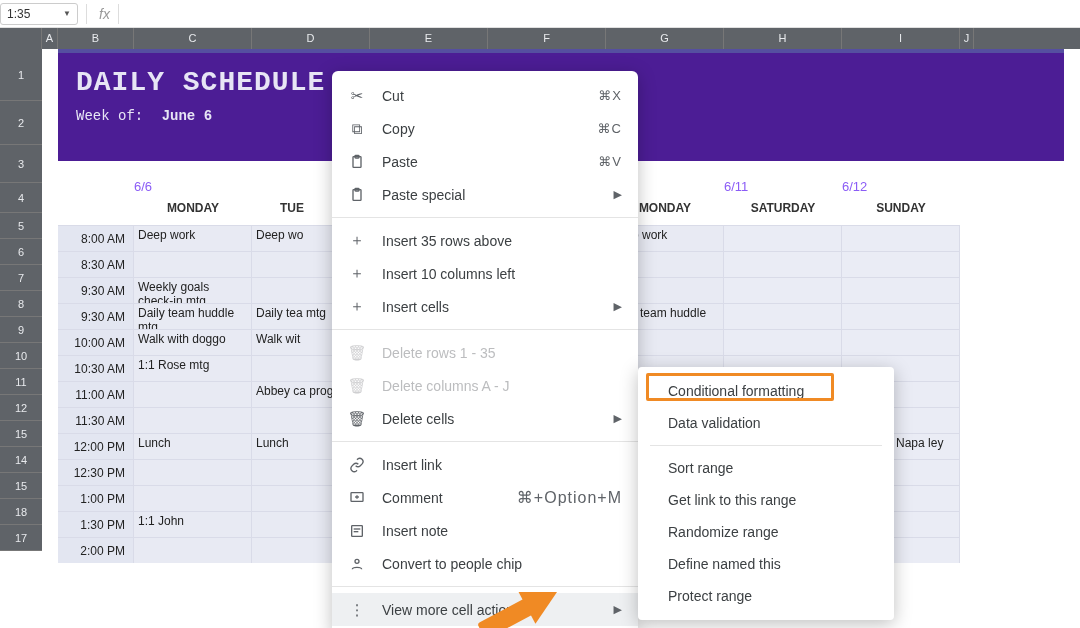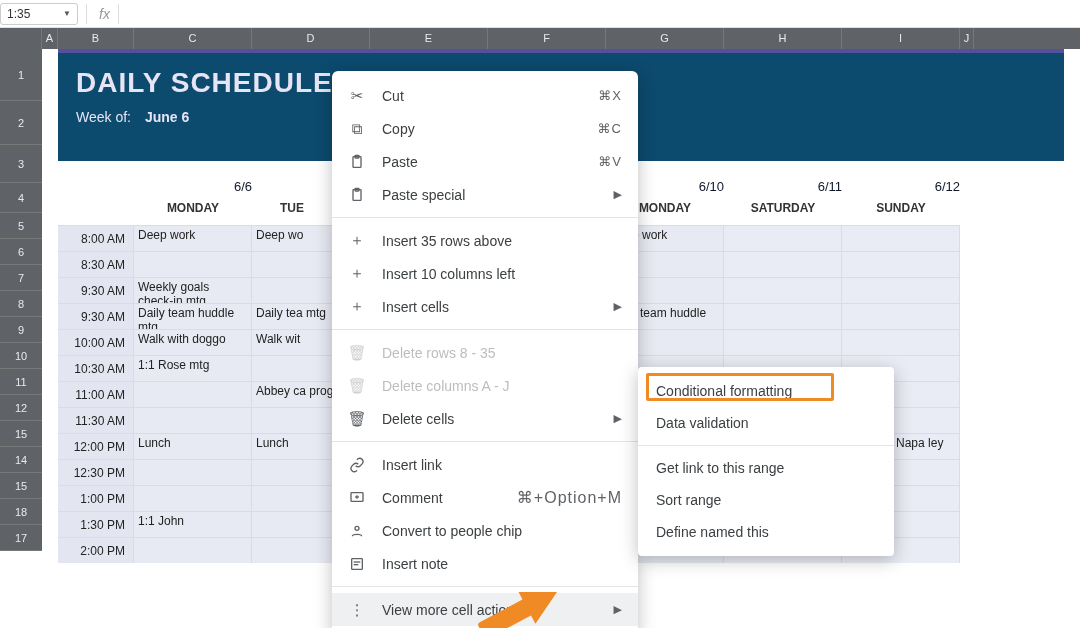--- a/index.html
+++ b/index.html
@@ -10,47 +10,47 @@
   .fx { margin-left:12px; font-style:italic; color:#999; font-size:14px;}
   .fx-sep { width:1px; height:20px; background:#ddd; margin-left:8px;}
   .col-headers { display:flex; height:21px; background:#5f6368; color:#e8eaed; font-size:11px; }
   .corner { width:42px; background:#5f6368; border-right:1px solid #777;}
   .ch { text-align:center; line-height:21px; border-right:1px solid #777; }
   .chA { width:16px;} .chB{width:76px;} .chC{width:118px;} .chD{width:118px;} .chE{width:118px;} .chF{width:118px;} .chG{width:118px;} .chH{width:118px;} .chI{width:118px;} .chJ{width:14px;}
   .body { display:flex; }
   .row-headers { width:42px; background:#5f6368; }
   .rh { height:26px; color:#e8eaed; font-size:11px; text-align:center; line-height:26px; border-bottom:1px solid #777; }
   .grid { position:relative; flex:1; }
-  .banner { position:absolute; left:16px; top:0; width:1006px; height:112px; background:#0c4a6e; border-top:4px solid #554fa0; padding:14px 18px 0 18px; }
+  .banner { position:absolute; left:16px; top:0; width:1006px; height:112px; background:#4c1d95; border-top:4px solid #554fa0; padding:14px 18px 0 18px;font-family:Liberation Mono, monospace; }
   .title { font-size:28px; color:#e7e5f5; font-weight:600; letter-spacing:1px;}
   .week { margin-top:10px; font-size:14px; color:#e7e5f5;}
   .week b { font-weight:700; margin-left:10px; }
   .dates-row { position:absolute; left:16px; top:130px; width:1006px; display:flex; }
-  .wA{width:76px;} .wcol{width:118px; text-align:right; font-size:13px; color:#0f172a;}
+  .wA{width:76px;} .wcol{width:118px; text-align:left; font-size:13px; color:#8b5cf6;}
   .day-row { position:absolute; left:16px; top:152px; width:1006px; display:flex; }
   .day { width:118px; text-align:center; font-weight:700; font-size:12px; color:#333;}
   .sched { position:absolute; left:16px; top:176px; width:1006px; }
   .srow { display:flex; height:26px; }
   .time { width:76px; text-align:right; padding-right:8px; font-size:12px; line-height:26px; border-top:1px solid #d9dbe8; border-right:1px solid #d9dbe8; background:#e3e6f1;}
   .cell { width:118px; font-size:12px; padding:2px 4px; border-top:1px solid #d9dbe8; border-right:1px solid #d9dbe8; background:#e8eaf3; overflow:hidden; line-height:14px;}
   .cell.wk { background:#eaecf5;}
   .gridlines-bg { position:absolute; left:16px; top:112px; width:1006px; height:500px; background:#e8eaf3; z-index:-1;}
 
   
   .ctx { position:absolute; width:306px; background:#fff; border-radius:6px; box-shadow:0 4px 18px rgba(0,0,0,.25); padding:8px 0; font-size:14px; color:#3c4043;}
   .ctx-item { display:flex; align-items:center; height:33px; padding:0 16px 0 14px; position:relative;}
   .ctx-item:hover, .ctx-item.hov { background:#eef0f2;}
   .ctx-item.dis { color:#bcbdbf;}
   .ctx-ico { width:22px; height:22px; display:flex; align-items:center; justify-content:center; margin-right:14px; font-size:15px; color:#5f6368;}
   .ctx-item.dis .ctx-ico { color:#cfcfd1;}
   .ctx-sc { margin-left:auto; color:#5f6368; font-size:13px; letter-spacing:1px;}
   .ctx-sub { margin-left:auto; color:#5f6368; font-size:11px;}
   .ctx-sep { height:1px; background:#e4e4e4; margin:6px 0;}
 
-  .sub { position:absolute; width:256px; background:#fff; border-radius:4px; box-shadow:0 4px 18px rgba(0,0,0,.25); padding:8px 0; font-size:14px; color:#3c4043;}
+  .sub { position:absolute; width:256px; background:#fff; border-radius:4px; box-shadow:0 4px 18px rgba(0,0,0,.25); padding:8px 12px; font-size:14px; color:#3c4043;}
   .sub-item { display:flex; align-items:center; height:32px; padding:0 18px;}
   .highlight-box { position:absolute; border:3px solid #f08a24; border-radius:2px;}
 
   
   .arrow { position:absolute; }
   .arrow .shaft { width:58px; height:18px; background:#f08a24; transform:skewY(0deg) rotate(-28deg); border-radius:3px; }
   .arrow .head { position:absolute; width:0;height:0; border-left:18px solid transparent; border-right:18px solid transparent; border-bottom:34px solid #f08a24; transform:rotate(62deg); left:46px; top:-26px;}
 
   svg { display:block; }
 </style>
@@ -309,21 +309,21 @@
         <span>Insert 10 columns left</span>
       </div>
       <div class="ctx-item">
         <span class="ctx-ico">＋</span>
         <span>Insert cells</span>
         <span class="ctx-sub">▶</span>
       </div>
       <div class="ctx-sep"></div>
       <div class="ctx-item dis">
         <span class="ctx-ico">🗑</span>
-        <span>Delete rows 8 - 35</span>
+        <span>Delete rows 1 - 35</span>
       </div>
       <div class="ctx-item dis">
         <span class="ctx-ico">🗑</span>
         <span>Delete columns A - J</span>
       </div>
       <div class="ctx-item">
         <span class="ctx-ico">🗑</span>
         <span>Delete cells</span>
         <span class="ctx-sub">▶</span>
       </div>
@@ -344,60 +344,66 @@
               <line x1="12" y1="8" x2="12" y2="13"></line>
               <line x1="9" y1="10.5" x2="15" y2="10.5"></line>
             </svg>
         </span>
         <span>Comment</span>
         <span class="ctx-sc" style="font-size:16px">⌘+Option+M</span>
       </div>
       <div class="ctx-item">
         <span class="ctx-ico">
           <svg width="16" height="16" viewBox="0 0 24 24" fill="none" stroke="#5f6368" stroke-width="2">
-              <circle cx="12" cy="8" r="3"></circle>
-              <path d="M5 20c0-4 14-4 14 0"></path>
-            </svg>
-        </span>
-        <span>Convert to people chip</span>
-      </div>
-      <div class="ctx-item">
-        <span class="ctx-ico">
-          <svg width="16" height="16" viewBox="0 0 24 24" fill="none" stroke="#5f6368" stroke-width="2">
               <rect x="4" y="4" width="16" height="16" rx="1"></rect>
               <line x1="7" y1="9" x2="17" y2="9"></line>
               <line x1="7" y1="13" x2="14" y2="13"></line>
             </svg>
         </span>
         <span>Insert note</span>
+      </div>
+      <div class="ctx-item">
+        <span class="ctx-ico">
+          <svg width="16" height="16" viewBox="0 0 24 24" fill="none" stroke="#5f6368" stroke-width="2">
+              <circle cx="12" cy="8" r="3"></circle>
+              <path d="M5 20c0-4 14-4 14 0"></path>
+            </svg>
+        </span>
+        <span>Convert to people chip</span>
       </div>
       <div class="ctx-sep"></div>
       <div class="ctx-item hov">
         <span class="ctx-ico">⋮</span>
         <span>View more cell actions</span>
         <span class="ctx-sub">▶</span>
       </div>
     </div>
 
     <div class="sub" style="left:596px; top:318px;">
       <div class="sub-item">
           <span>Conditional formatting</span>
         </div>
       <div class="sub-item">
           <span>Data validation</span>
         </div>
       <div class="ctx-sep"></div>
       <div class="sub-item">
+          <span>Sort range</span>
+        </div>
+      <div class="sub-item">
           <span>Get link to this range</span>
         </div>
       <div class="sub-item">
-          <span>Sort range</span>
+          <span>Randomize range</span>
         </div>
       <div class="sub-item">
           <span>Define named this</span>
+        </div>
+      <div class="sub-item">
+          <span>Protect range</span>
         </div>
     </div>
 
     <div class="highlight-box" style="left:604px; top:324px; width:188px; height:28px;"></div>
 
     <div class="arrow" style="left:436px; top:560px;">
       <div class="shaft"></div>
         <div class="head"></div>
     </div>
   </div>

